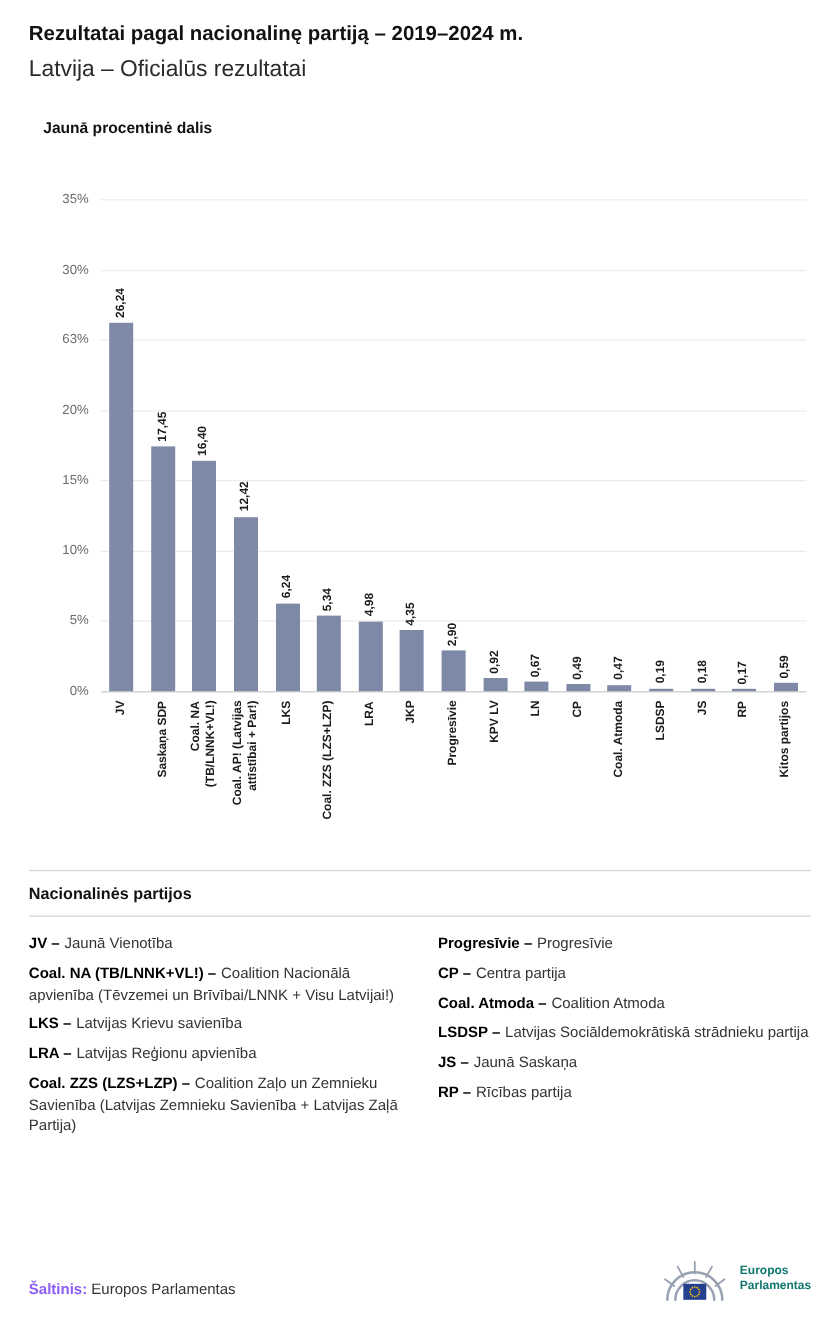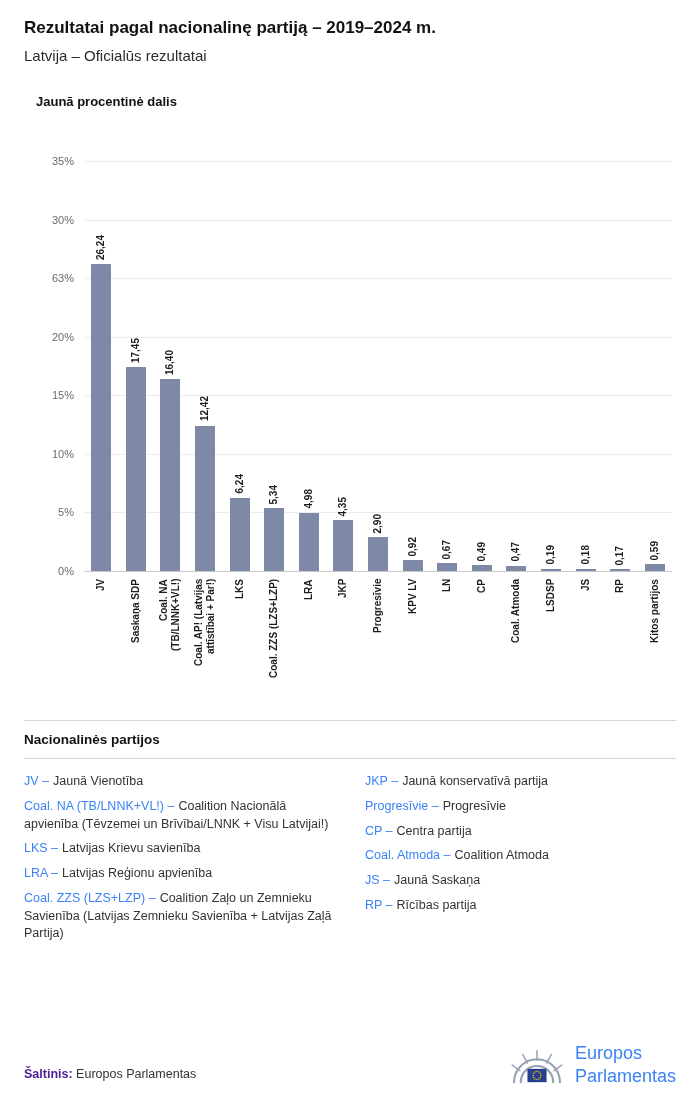--- a/index.html
+++ b/index.html
@@ -5,21 +5,21 @@
   html, body { margin:0; padding:0; }
   body {
     width:700px; height:1101px; background:#ffffff;
     font-family:"Liberation Sans","DejaVu Sans",sans-serif; color:#222;
   }
   .page {
     box-sizing:border-box; width:700px; height:1101px;
     padding:18px 24px 14px; display:flex; flex-direction:column; overflow:hidden;
   }
   .title { font-size:17px; font-weight:700; color:#121212; }
-  .subtitle { margin-top:9px; font-size:15px; color:#2b2b2b; }
+  .subtitle { margin-top:9px; font-size:19px; color:#2b2b2b; }
 
   .chart-section { margin:30px 0 0 12px; }
   .chart-title { font-size:13px; font-weight:700; color:#121212; }
 
   .plot { position:relative; margin:52px 4px 0 48px; height:410px; border-bottom:1px solid #c9c9c9; }
   .gridline { position:absolute; left:0; right:0; height:1px; background:#ececec; }
   .ytick { position:absolute; right:calc(100% + 10px); transform:translateY(-50%); font-size:11px; color:#6b6b6b; white-space:nowrap; }
   .bars { position:absolute; left:0; right:0; top:0; bottom:0; display:flex; }
   .col { flex:1 1 0; position:relative; }
   .bar { position:absolute; bottom:0; left:50%; transform:translateX(-50%); width:20px; }
@@ -34,27 +34,27 @@
     writing-mode:vertical-rl; transform:rotate(180deg); text-align:end;
     white-space:pre-line; height:124px;
     font-size:10px; font-weight:700; color:#1c1c1c; line-height:12px;
   }
 
   .rule { border:none; border-top:1px solid #d6d6d6; margin:14px 0 0; }
   .legend-title { margin:11px 0; font-size:13.5px; font-weight:700; color:#121212; }
   .legend-cols { display:flex; gap:30px; margin-top:14px; }
   .legend-list { list-style:none; margin:0; padding:0; flex:1 1 0; }
   .legend-item { font-size:12.5px; line-height:1.42; color:#333; margin-bottom:7px; }
-  .abbr { font-weight:400; color:#3b82f6; margin-right:4px; }
+  .abbr { font-weight:700; color:#000000; margin-right:4px; }
 
   .footer { margin-top:auto; display:flex; justify-content:space-between; align-items:flex-end; }
   .source { font-size:12.5px; color:#333; padding-bottom:6px; }
-  .source b { color:#4c1d95; }
+  .source b { color:#8b5cf6; }
   .logo { display:flex; align-items:center; gap:9px; }
-  .logo-text { font-size:18px; font-weight:400; line-height:1.25; color:#3b82f6; }
+  .logo-text { font-size:10px; font-weight:700; line-height:1.25; color:#0f766e; }
 </style>
 </head>
 <body>
 
 <div class="page">
 
   <div class="title">Rezultatai pagal nacionalinę partiją – 2019–2024 m.</div>
   <div class="subtitle">Latvija – Oficialūs rezultatai</div>
 
   <div class="chart-section">
@@ -209,24 +209,24 @@
 
   <div class="legend-cols">
     <ul class="legend-list">
         <li class="legend-item"><span class="abbr">JV –</span><span class="desc">Jaunā Vienotība</span></li>
         <li class="legend-item"><span class="abbr">Coal. NA (TB/LNNK+VL!) –</span><span class="desc">Coalition Nacionālā apvienība (Tēvzemei un Brīvībai/LNNK + Visu Latvijai!)</span></li>
         <li class="legend-item"><span class="abbr">LKS –</span><span class="desc">Latvijas Krievu savienība</span></li>
         <li class="legend-item"><span class="abbr">LRA –</span><span class="desc">Latvijas Reģionu apvienība</span></li>
         <li class="legend-item"><span class="abbr">Coal. ZZS (LZS+LZP) –</span><span class="desc">Coalition Zaļo un Zemnieku Savienība (Latvijas Zemnieku Savienība + Latvijas Zaļā Partija)</span></li>
       </ul>
     <ul class="legend-list">
-        <li class="legend-item"><span class="abbr">JKP –</span><span class="desc">Jaunā konservatīvā partija</span></li>
         <li class="legend-item"><span class="abbr">Progresīvie –</span><span class="desc">Progresīvie</span></li>
         <li class="legend-item"><span class="abbr">CP –</span><span class="desc">Centra partija</span></li>
         <li class="legend-item"><span class="abbr">Coal. Atmoda –</span><span class="desc">Coalition Atmoda</span></li>
+        <li class="legend-item"><span class="abbr">LSDSP –</span><span class="desc">Latvijas Sociāldemokrātiskā strādnieku partija</span></li>
         <li class="legend-item"><span class="abbr">JS –</span><span class="desc">Jaunā Saskaņa</span></li>
         <li class="legend-item"><span class="abbr">RP –</span><span class="desc">Rīcības partija</span></li>
       </ul>
   </div>
 
   <div class="footer">
     <div class="source">
       <b>Šaltinis:</b>
       <span>Europos Parlamentas</span>
     </div>

